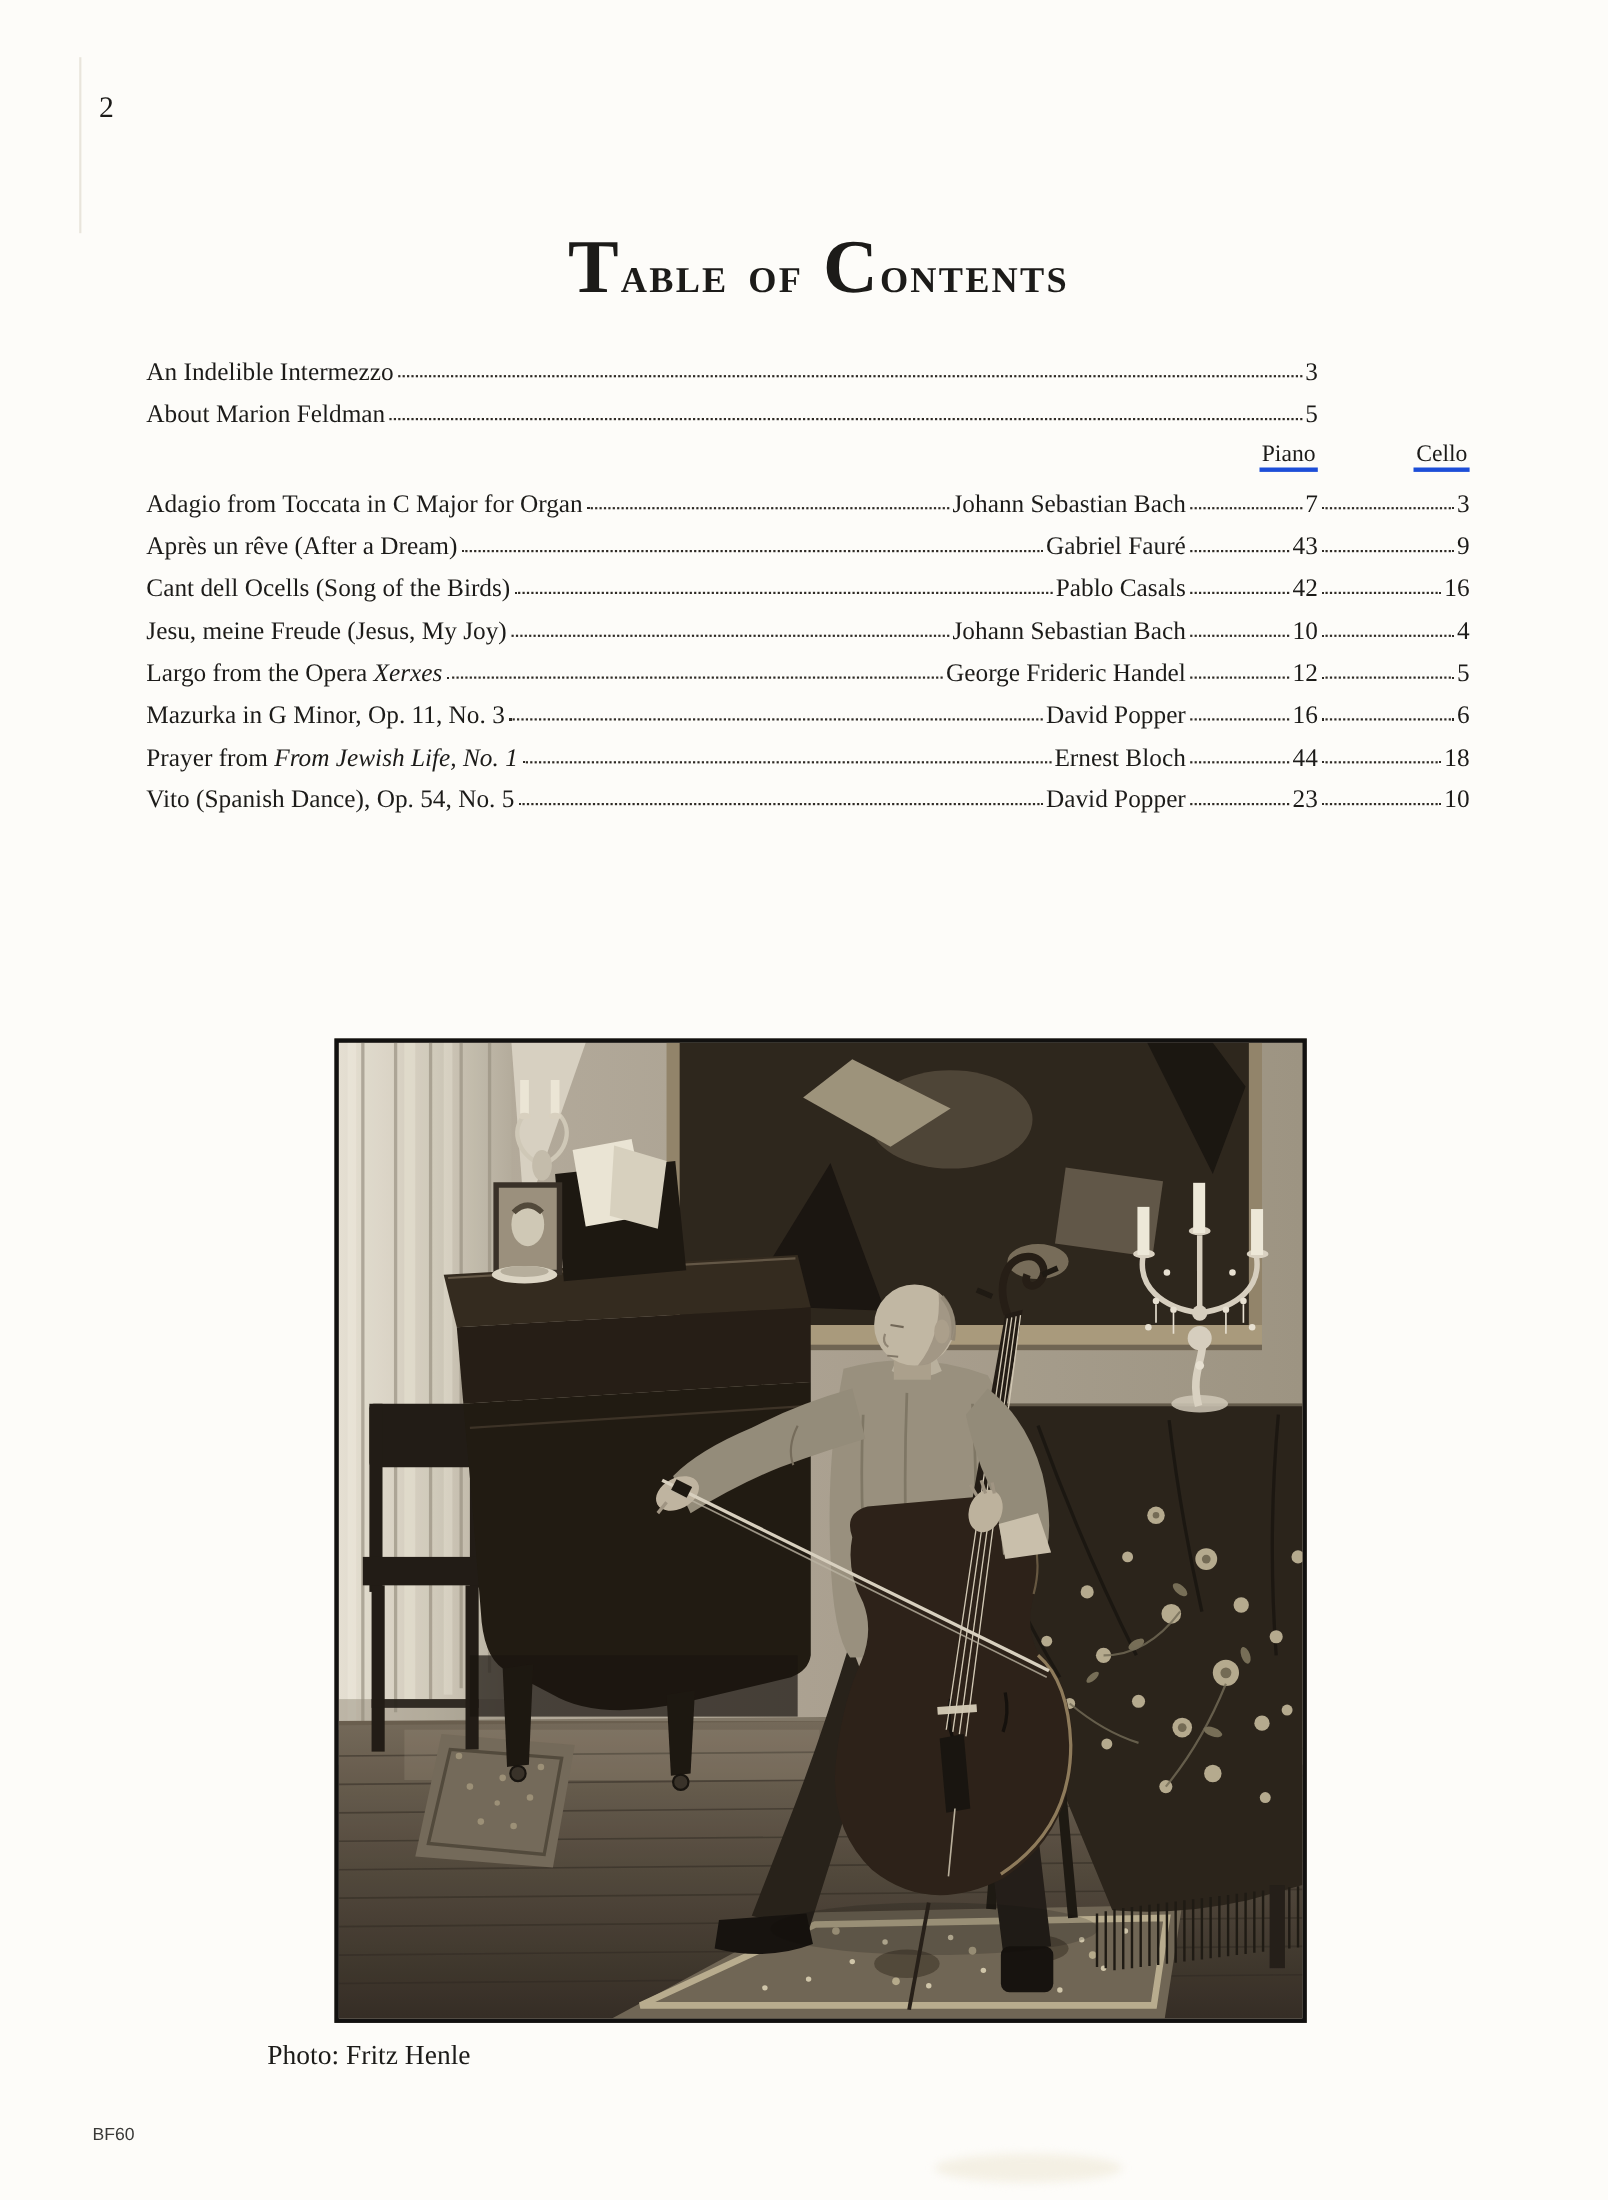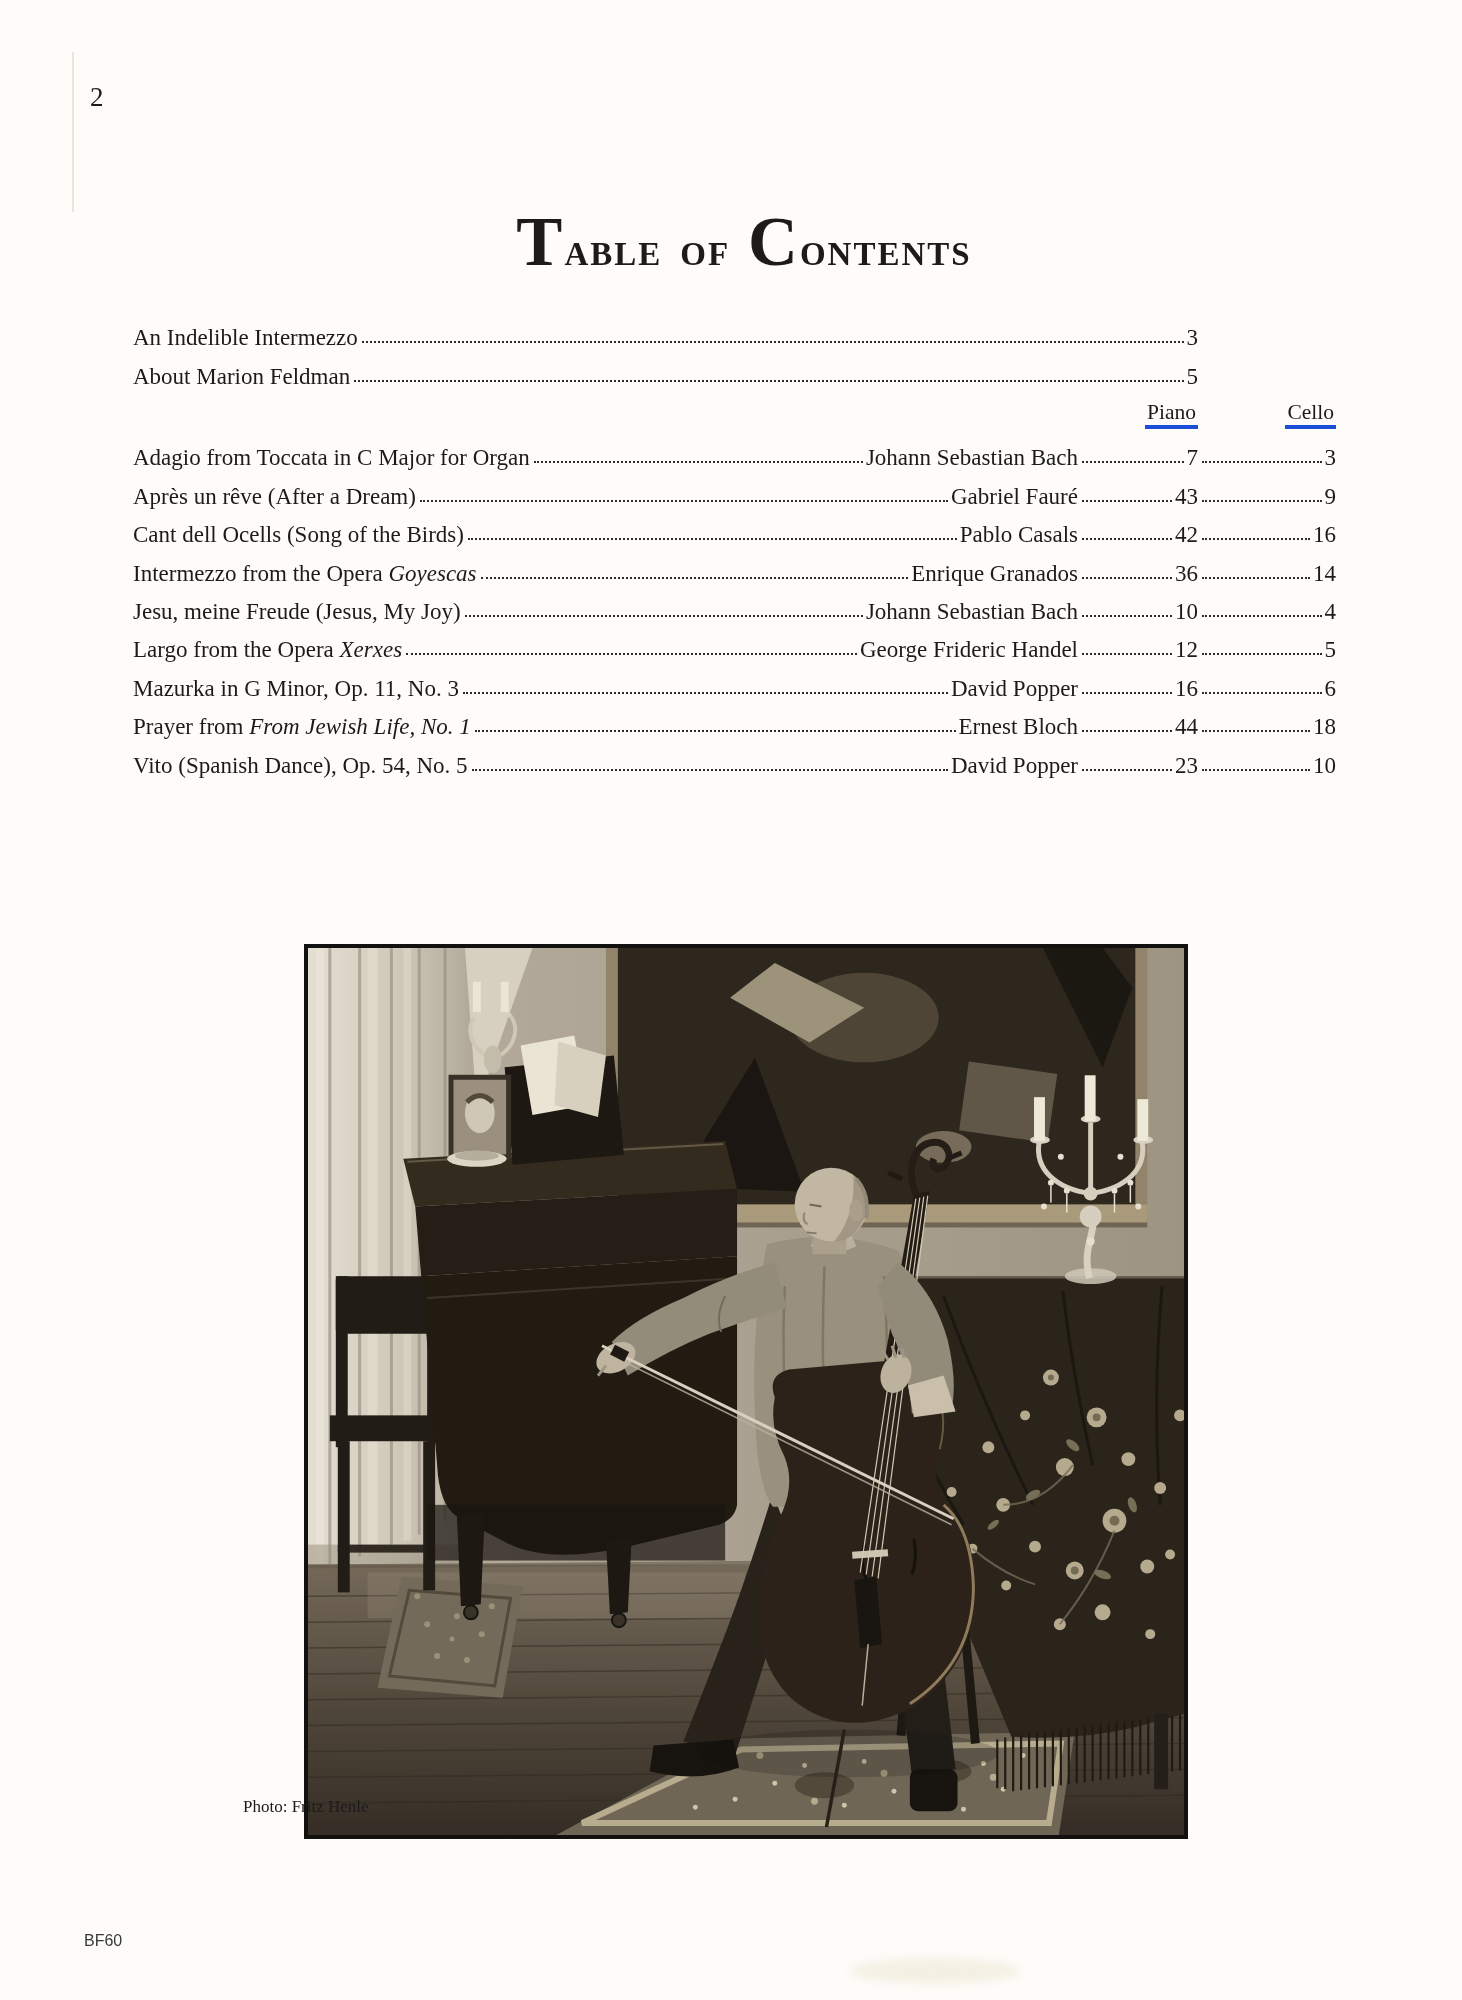--- a/index.html
+++ b/index.html
@@ -32,21 +32,21 @@
   .front{padding-right:138px;}
   .heads{height:30px;}
   .spacer{flex:1 1 auto;}
   .head{justify-content:flex-end;}
   .ul{border-bottom:4px solid #1d4ed8;padding:0 2px 2px 2px;font-size:21.5px;}
   .photo-frame{
     position:absolute;left:304px;top:944px;width:884px;height:895px;
     border:4px solid #121110;box-sizing:border-box;background:#a59d90;
   }
   .photo-frame svg{display:block;width:100%;height:100%;}
-  .photo-caption{position:absolute;left:243px;top:1797px;font-size:17px;text-align:center;}
+  .photo-caption{position:absolute;left:243px;top:1855px;font-size:25px;text-align:center;}
   .plate-code{position:absolute;left:84px;top:1932px;font-family:"Liberation Sans", sans-serif;font-size:16px;color:#3a3a38;}
 </style>
 </head>
 <body>
 
 <div class="page">
 
   <div class="scan-line"></div>
   <div class="smudge"></div>
 
@@ -112,33 +112,20 @@
       <span class="e-title"><span>Cant dell Ocells (Song of the Birds)</span><i></i></span>
       <span class="dots"></span>
       <span class="e-comp">Pablo Casals</span>
       <span class="col p">
           <span class="dots"></span>
           <span class="e-num">42</span>
         </span>
       <span class="col c">
           <span class="dots"></span>
           <span class="e-num">16</span>
-        </span>
-    </div>
-    <div class="row">
-      <span class="e-title"><span>Intermezzo from the Opera </span><i>Goyescas</i></span>
-      <span class="dots"></span>
-      <span class="e-comp">Enrique Granados</span>
-      <span class="col p">
-          <span class="dots"></span>
-          <span class="e-num">36</span>
-        </span>
-      <span class="col c">
-          <span class="dots"></span>
-          <span class="e-num">14</span>
         </span>
     </div>
     <div class="row">
       <span class="e-title"><span>Jesu, meine Freude (Jesus, My Joy)</span><i></i></span>
       <span class="dots"></span>
       <span class="e-comp">Johann Sebastian Bach</span>
       <span class="col p">
           <span class="dots"></span>
           <span class="e-num">10</span>
         </span>

